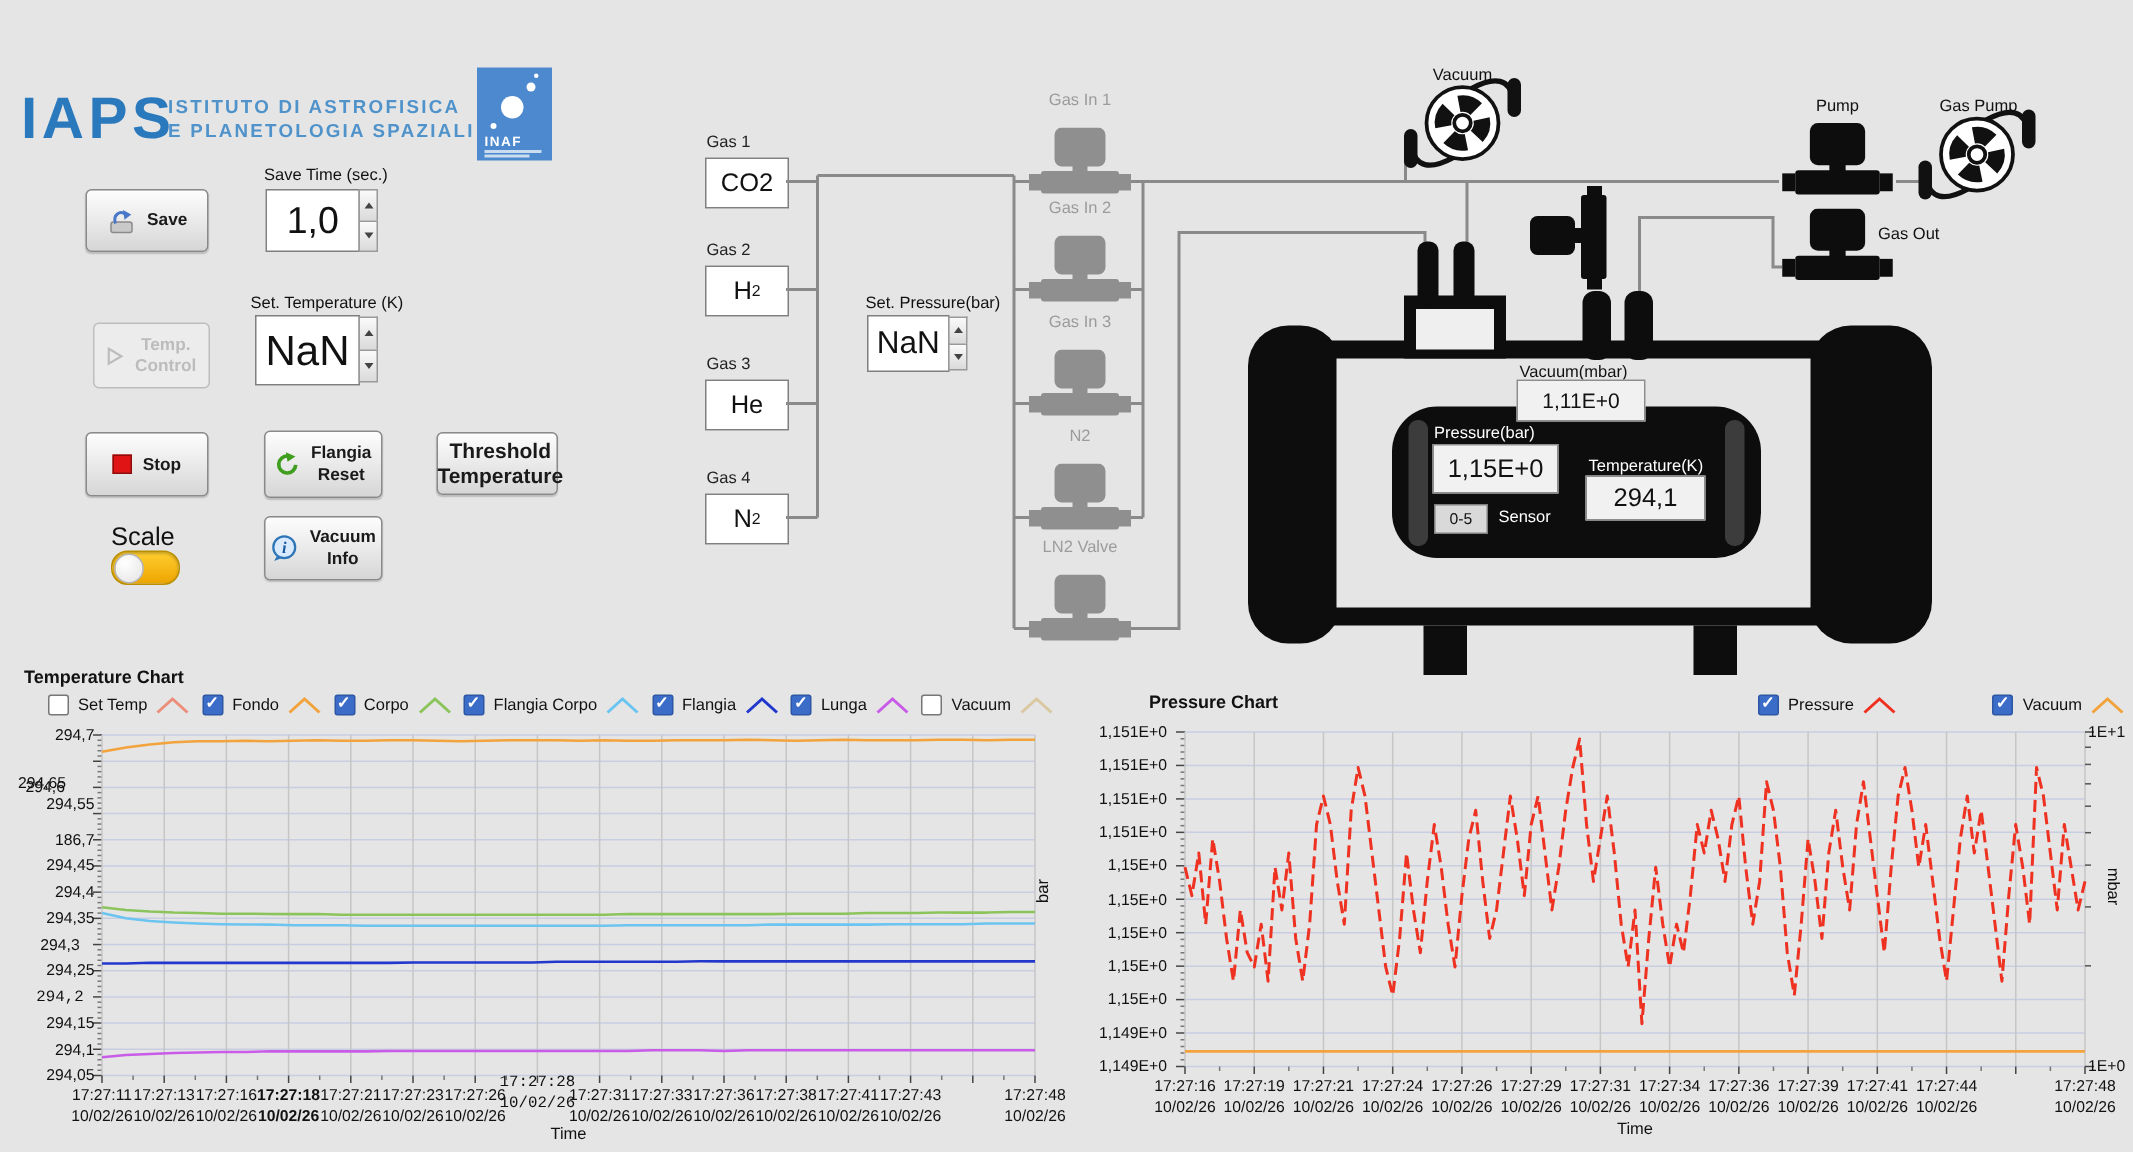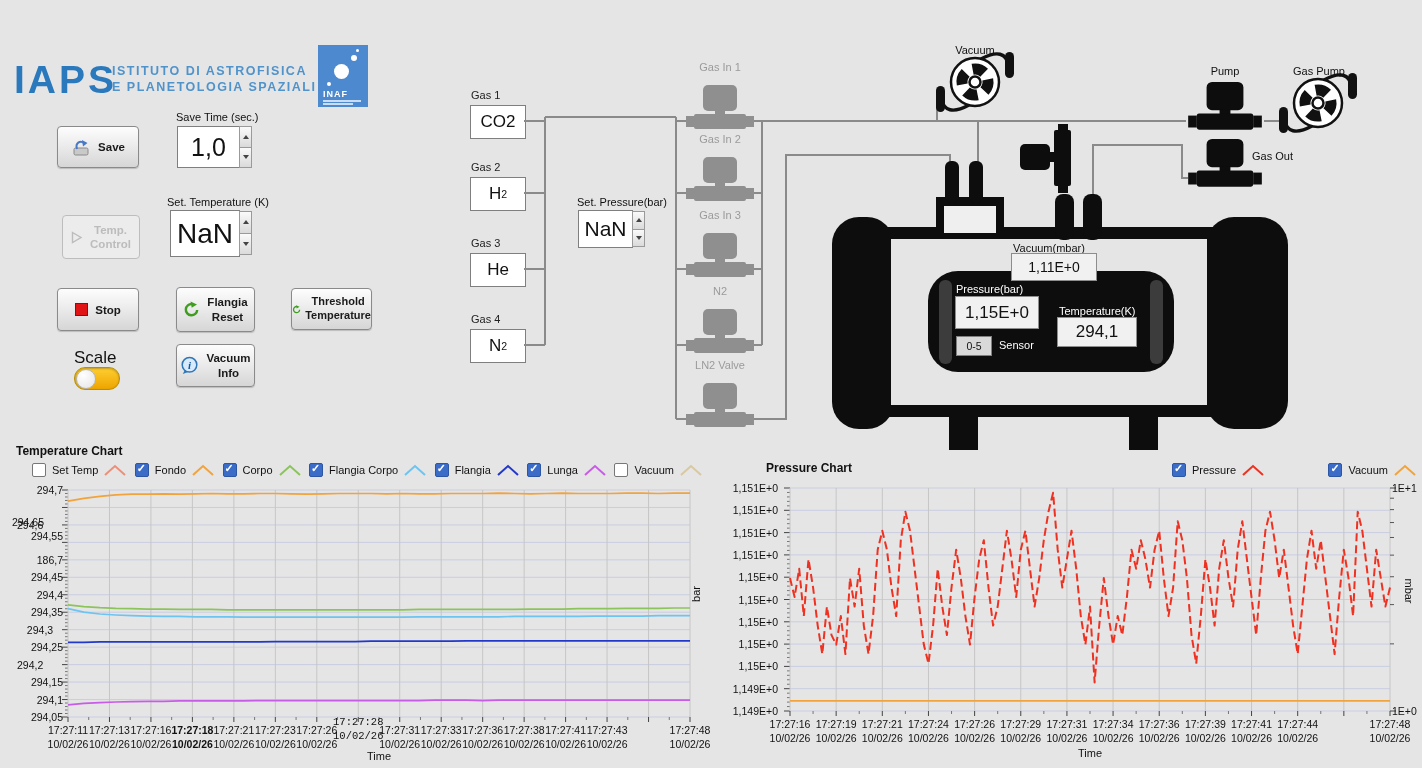--- a/index.html
+++ b/index.html
@@ -115,21 +115,21 @@
     <svg width="17" height="17" viewBox="0 0 18 18">
       <path d="M15 9.5 A6 6 0 1 1 9.5 3.2" fill="none" stroke="#3f9e1e" stroke-width="2.6"></path>
       <path d="M8 0.5 L14.8 3.6 L9.2 7.2 Z" fill="#3f9e1e"></path>
     </svg>
     <span class="stack">
       <span>Flangia</span>
       <span>Reset</span>
     </span>
   </div>
 
-  <div class="btn" style="left:291px;top:288px;width:79px;height:40px;gap:4px;font-size:11px">
+  <div class="btn" style="left:291px;top:288px;width:79px;height:40px;gap:4px;font-size:14px">
     <svg width="15" height="15" viewBox="0 0 18 18">
       <path d="M15 9.5 A6 6 0 1 1 9.5 3.2" fill="none" stroke="#3f9e1e" stroke-width="2.6"></path>
       <path d="M8 0.5 L14.8 3.6 L9.2 7.2 Z" fill="#3f9e1e"></path>
     </svg>
     <span class="stack">
       <span>Threshold</span>
       <span>Temperature</span>
     </span>
   </div>
 
@@ -601,21 +601,21 @@
 <div class="tick" style="left: 17px; top: 484px; width: 46px; text-align: right;">294,7</div>
     <div class="tick" style="left: 5px; top: 501.462px; width: 46px; text-align: center; margin-top: 15px;">294,65</div>
     <div class="tick" style="left: 17px; top: 518.923px; width: 46px; ">294,6</div>
     <div class="tick" style="left: 17px; top: 530px; width: 46px; text-align: right;">294,55</div>
     <div class="tick" style="left: 17px; top: 553.846px; width: 46px; text-align: right;">186,7</div>
     <div class="tick" style="left: 17px; top: 571.308px; width: 46px; text-align: right;">294,45</div>
     <div class="tick" style="left: 17px; top: 588.769px; width: 46px; text-align: right;">294,4</div>
     <div class="tick" style="left: 17px; top: 606.231px; width: 46px; text-align: right;">294,35</div>
     <div class="tick" style="left: 17px; top: 623.692px; width: 46px; text-align: center;">294,3</div>
     <div class="tick" style="left: 17px; top: 641.154px; width: 46px; text-align: right;">294,25</div>
-    <div class="tick" style="left: 17px; top: 658.615px; width: 46px; text-align: left;">294,2</div>
+    <div class="tick" style="left: 17px; top: 658.615px; width: 46px; text-align: center; font-family: Liberation Mono, monospace;">294,2</div>
     <div class="tick" style="left: 17px; top: 676.077px; width: 46px; text-align: right;">294,15</div>
     <div class="tick" style="left: 17px; top: 693.538px; width: 46px; text-align: right;">294,1</div>
     <div class="tick" style="left: 17px; top: 711px; width: 46px; text-align: right;">294,05</div>
     <div class="xtick" style="left: 40px; top: 724px; width: 56px;">
       <div>17:27:11</div>
       <div>10/02/26</div>
     </div>
     <div class="xtick" style="left: 81.4667px; top: 724px; width: 56px;">
       <div>17:27:13</div>
       <div>10/02/26</div>

